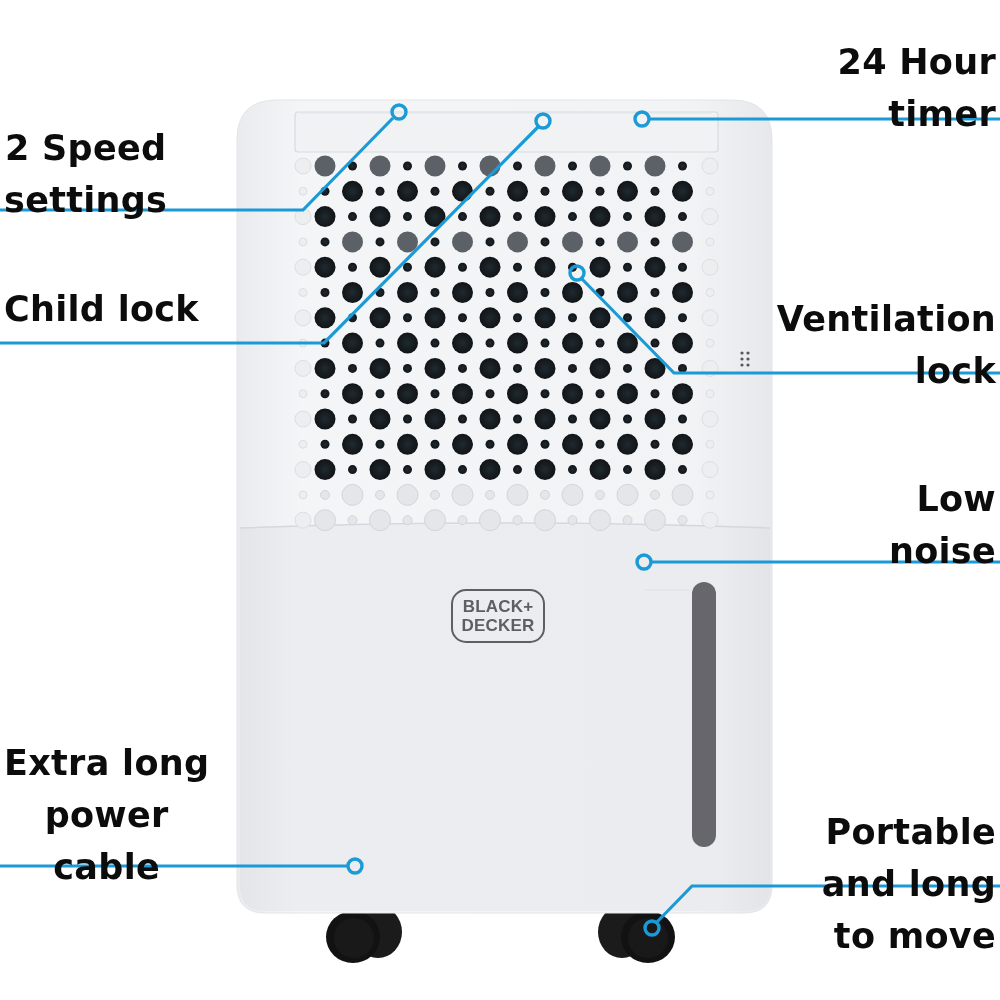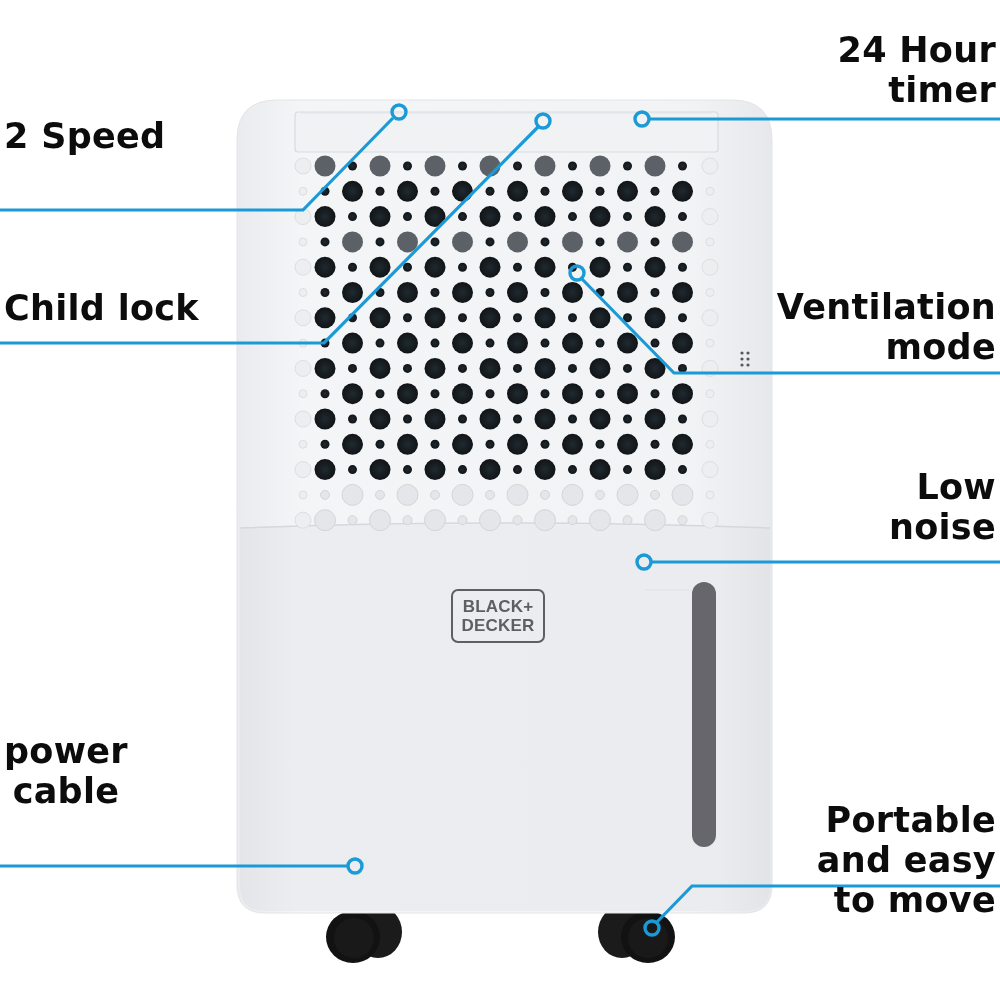--- a/index.html
+++ b/index.html
@@ -1,25 +1,25 @@
 <!DOCTYPE html>
 <html><head>
 <meta charset="utf-8">
 <style>
   html, body { margin: 0; padding: 0; background: #ffffff; }
   body { width: 1000px; height: 1000px; position: relative; overflow: hidden;
          font-family: "DejaVu Sans", "Liberation Sans", sans-serif; }
   #stage { position: absolute; left: 0; top: 0; width: 1000px; height: 1000px; }
   .label { position: absolute; color: #0c0c0c; font-weight: bold; font-size: 35px;
            line-height: 40px; letter-spacing: 0.3px; white-space: nowrap; }
-  .label .ln { display: block; }
+  .label .ln { display: block; margin-top: 12px; }
   .left { left: 4px; text-align: center; }
   .right { right: 4px; text-align: right; }
   .logo { position: absolute; left: 451px; top: 589px; width: 94px; height: 54px;
-          border: 2.5px solid #5f5f63; border-radius: 7px; box-sizing: border-box;
+          border: 2.5px solid #5f5f63; border-radius: 15px; box-sizing: border-box;
           color: #5f5f63; font-family: "Liberation Sans", sans-serif; font-weight: bold;
           font-size: 17px; line-height: 19px; text-align: center; padding-top: 6px;
           letter-spacing: 0.2px; background: transparent; }
   .logo span { display: block; }
 </style>
 </head>
 <body>
 
 <svg id="stage" viewBox="0 0 1000 1000" xmlns="http://www.w3.org/2000/svg">
   <defs>
@@ -337,37 +337,39 @@
   </g>
 </svg>
 
 <div class="logo">
   <span>BLACK+</span>
   <span>DECKER</span>
 </div>
 
 <div class="label left" style="top:116px;">
   <span class="ln">2 Speed</span>
-</div>
-<div class="label left" style="top:288px;">
+  <span class="ln">settings</span>
+</div>
+<div class="label left" style="top:277px;">
   <span class="ln">Child lock</span>
 </div>
 <div class="label left" style="top:731px;">
+  <span class="ln">Extra long</span>
   <span class="ln">power</span>
   <span class="ln">cable</span>
 </div>
 <div class="label right" style="top:30px;">
   <span class="ln">24 Hour</span>
   <span class="ln">timer</span>
 </div>
 <div class="label right" style="top:287px;">
   <span class="ln">Ventilation</span>
-  <span class="ln">mode</span>
+  <span class="ln">lock</span>
 </div>
 <div class="label right" style="top:467px;">
   <span class="ln">Low</span>
   <span class="ln">noise</span>
 </div>
 <div class="label right" style="top:800px;">
   <span class="ln">Portable</span>
-  <span class="ln">and easy</span>
+  <span class="ln">and long</span>
   <span class="ln">to move</span>
 </div>
 
 </body></html>

